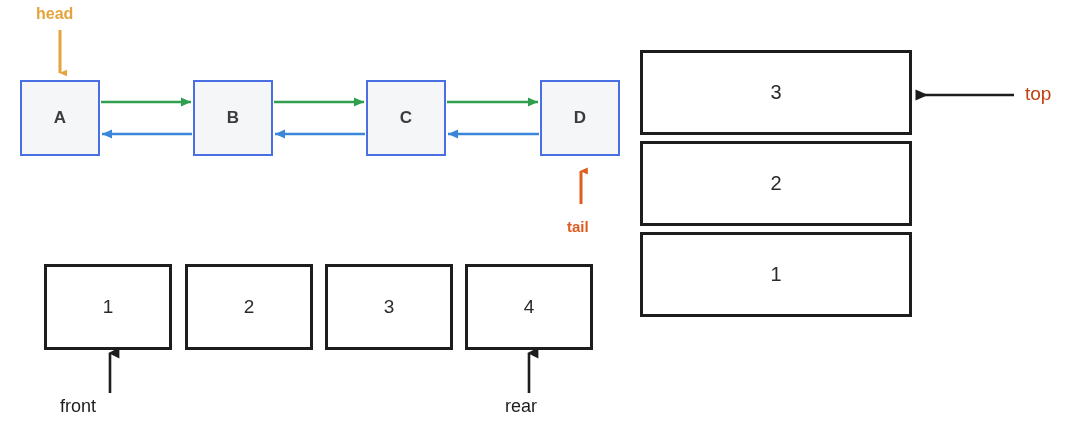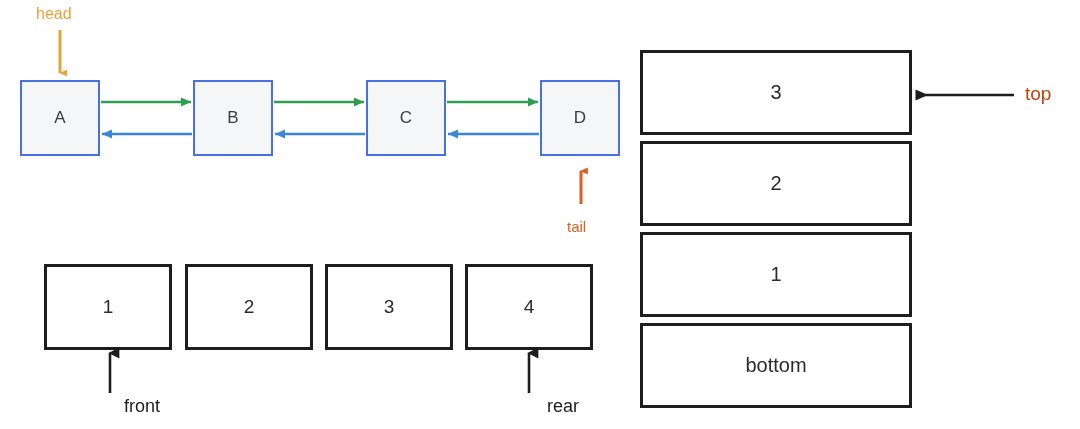--- a/index.html
+++ b/index.html
@@ -59,21 +59,21 @@
     align-items: center;
     justify-content: center;
     font-size: 19px;
     color: #2b2b2b;
     font-family: "Liberation Sans", sans-serif;
   }
   .q-label {
     font-size: 18px;
     color: #1d1d1d;
     font-family: "Liberation Sans", sans-serif;
-    text-align: right;
+    text-align: left;
     white-space: nowrap;
   }
 
   
   .s-box {
     box-sizing: border-box;
     width: 272px;
     height: 85px;
     border: 3px solid #1d1d1d;
     background: #ffffff;
@@ -91,21 +91,21 @@
     white-space: nowrap;
   }
 
   svg { display: block; overflow: visible; }
 </style>
 </head>
 <body>
 
 <div id="canvas">
 
-  <div class="abs" style="left:0; top:0; width:640px; height:240px;">
+  <div class="abs" style="left:0; top:0; width:640px; height:240px;font-weight:bold;">
 
     <div class="abs label-head" style="left:36px; top:5px;">head</div>
 
     <svg class="abs" width="24" height="50" style="left:48px; top:28px;">
       <defs>
         <marker id="m-head" markerWidth="9" markerHeight="9" refX="3.5" refY="7.4" orient="auto" markerUnits="userSpaceOnUse">
           <path d="M0,0 L7,0 L3.5,8 Z" fill="#e5a33b"></path>
         </marker>
       </defs>
       <line x1="12" y1="2" x2="12" y2="45" stroke="#e5a33b" stroke-width="3" marker-end="url(#m-head)"></line>
@@ -178,37 +178,34 @@
           <path d="M6.5,0 L12,11 L1,11 Z" fill="#1d1d1d"></path>
         </marker>
       </defs>
       <line x1="11" y1="44" x2="11" y2="4" stroke="#1d1d1d" stroke-width="2.6" marker-end="url(#m-blk-up)"></line>
     </svg>
     <div class="abs q-label" style="left:60px; top:141px; width:100px;">front</div>
 
     <svg class="abs" width="24" height="48" style="left:518px; top:94px;">
       <line x1="11" y1="44" x2="11" y2="4" stroke="#1d1d1d" stroke-width="2.6" marker-end="url(#m-blk-up)"></line>
     </svg>
-    <div class="abs q-label" style="left:479px; top:141px; width:100px;">rear</div>
+    <div class="abs q-label" style="left:505px; top:141px; width:100px;">rear</div>
   </div>
 
   <div class="abs" style="left:640px; top:0; width:440px; height:429px;">
 
     <div class="abs s-box" style="left:0px; top:50px;">
       <span>3</span>
     </div>
     <div class="abs s-box" style="left:0px; top:141px;">
       <span>2</span>
     </div>
     <div class="abs s-box" style="left:0px; top:232px;">
       <span>1</span>
     </div>
-    <div class="abs s-box" style="left:0px; top:323px;">
-      <span>bottom</span>
-    </div>
 
     <svg class="abs" width="110" height="20" style="left:270px; top:85px;">
       <defs>
         <marker id="m-blk-left" markerWidth="14" markerHeight="12" refX="12.5" refY="6" orient="auto" markerUnits="userSpaceOnUse">
           <path d="M0.5,6 L13,0.6 L13,11.4 Z" fill="#1d1d1d"></path>
         </marker>
       </defs>
       <line x1="104" y1="10" x2="6" y2="10" stroke="#1d1d1d" stroke-width="2.6" marker-end="url(#m-blk-left)"></line>
     </svg>
     <div class="abs s-label" style="left:385px; top:83px;">top</div>

